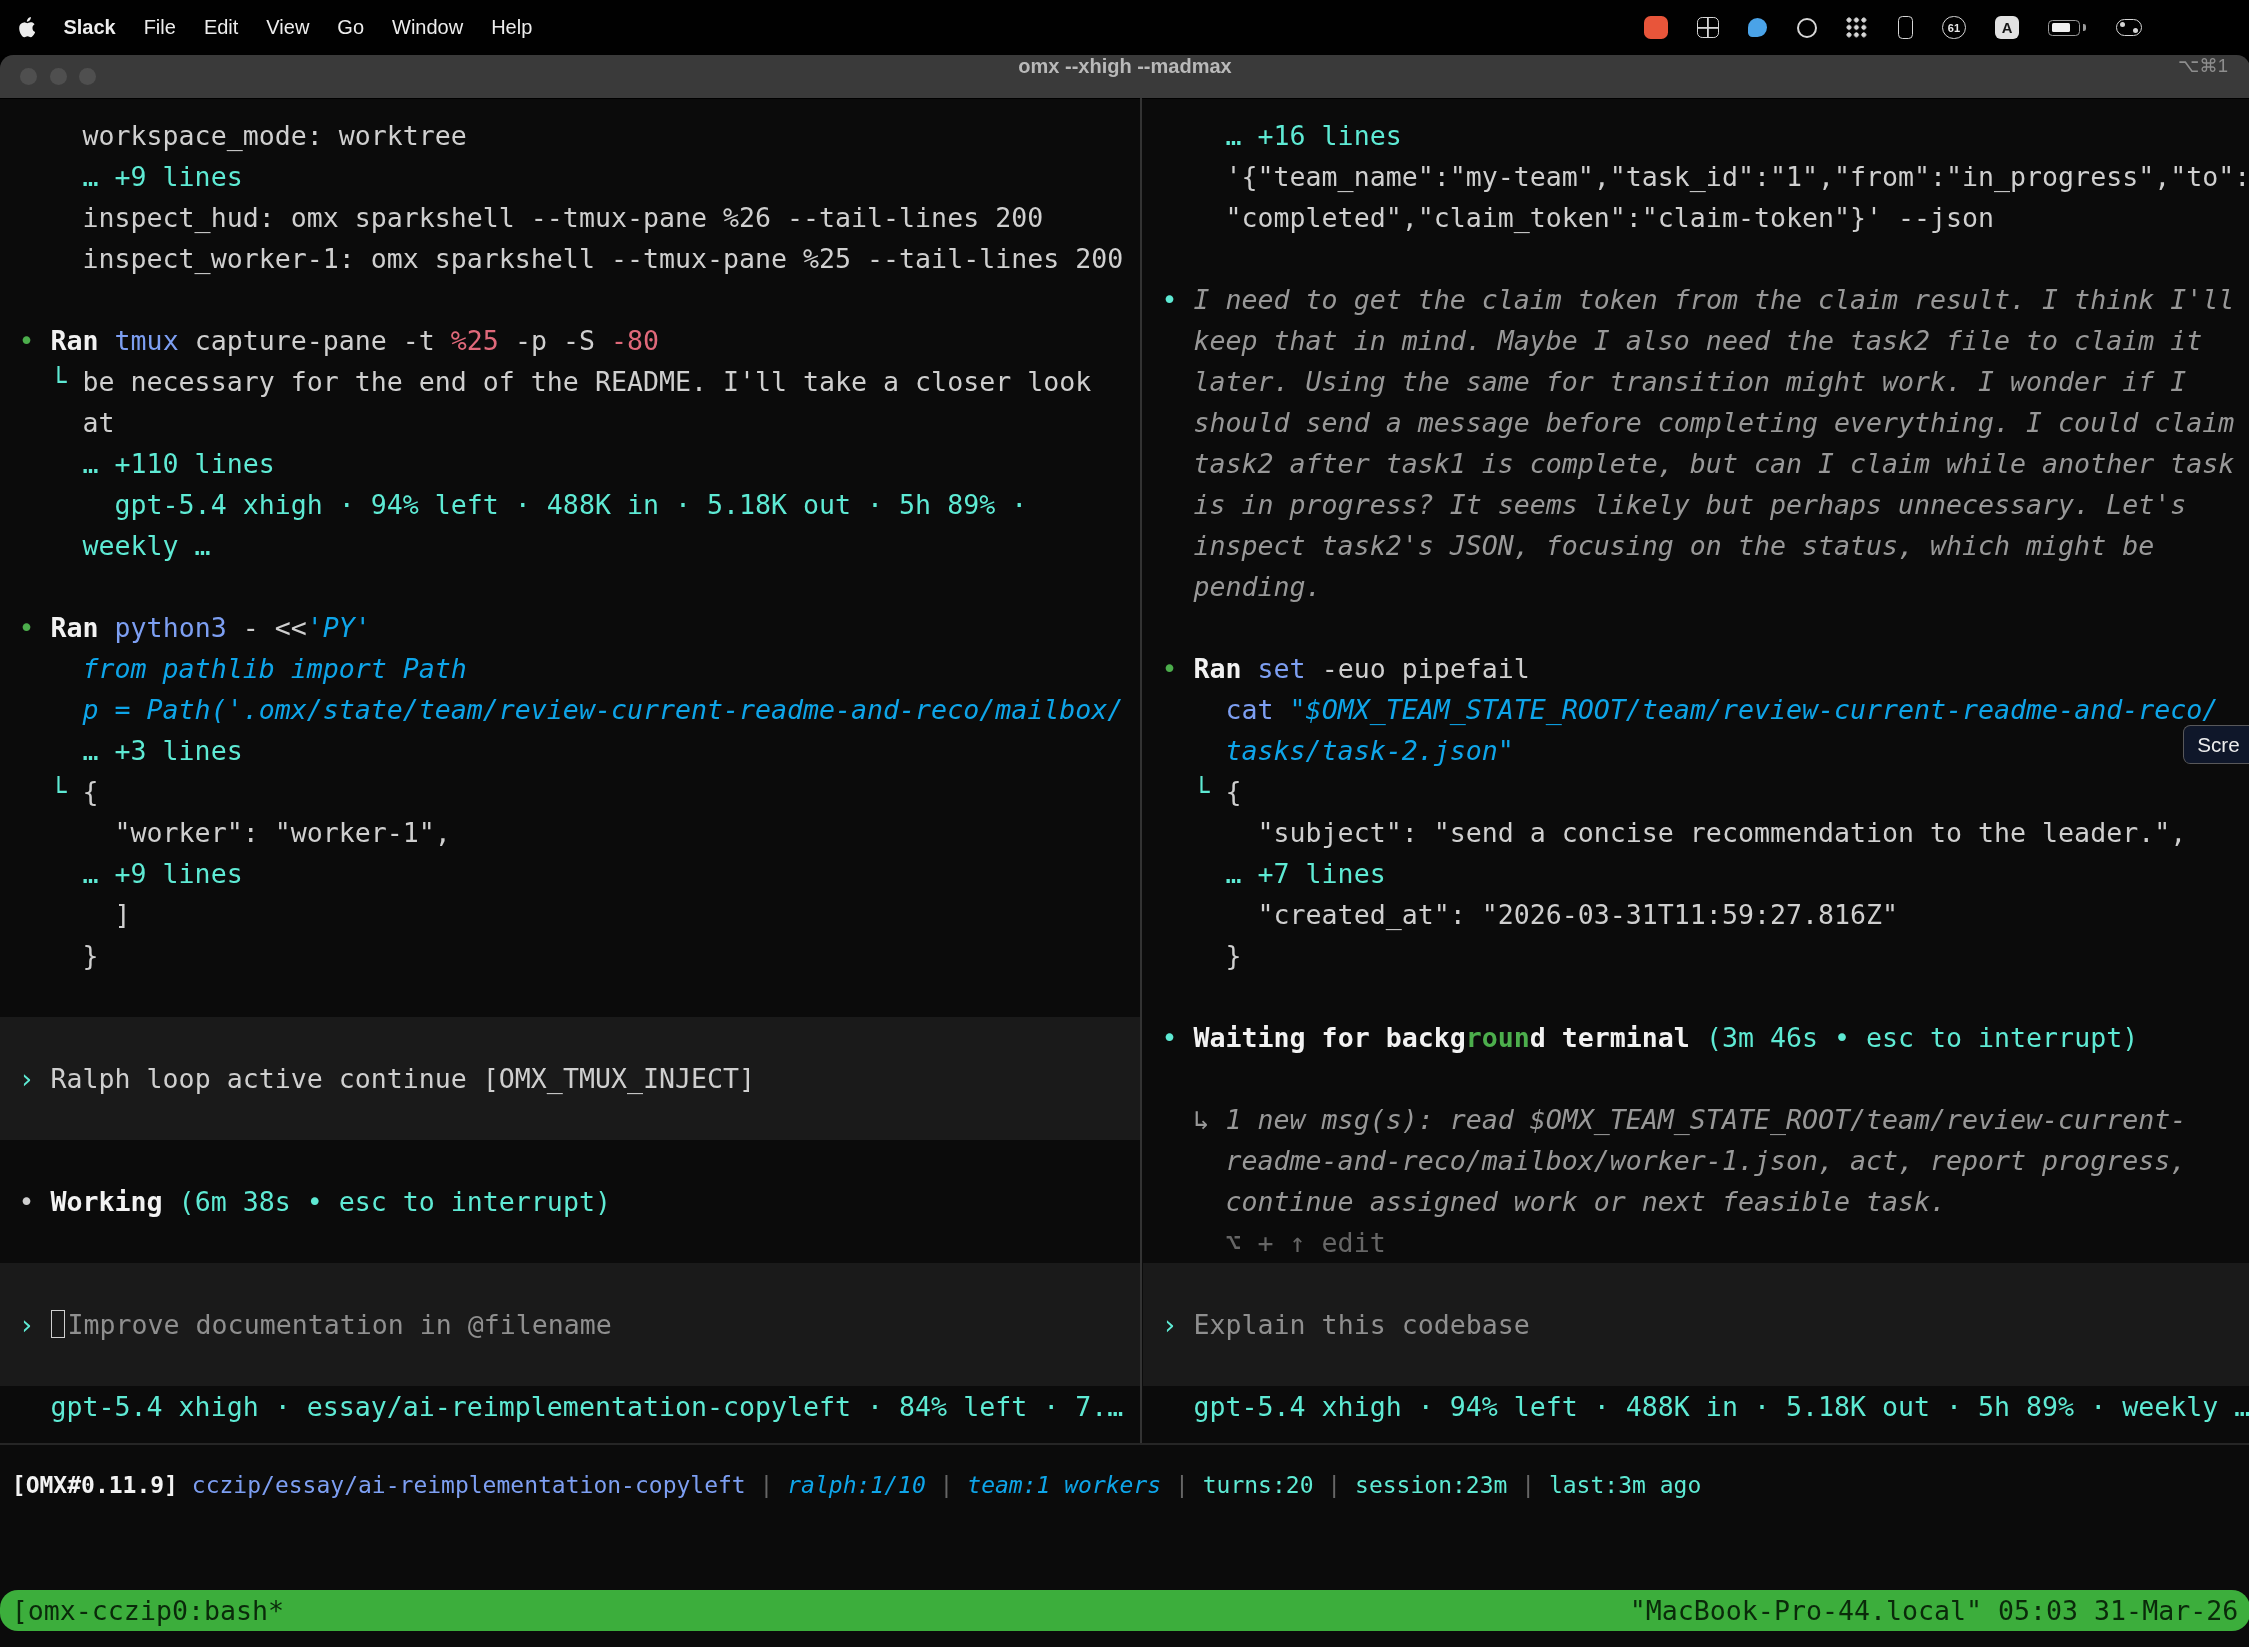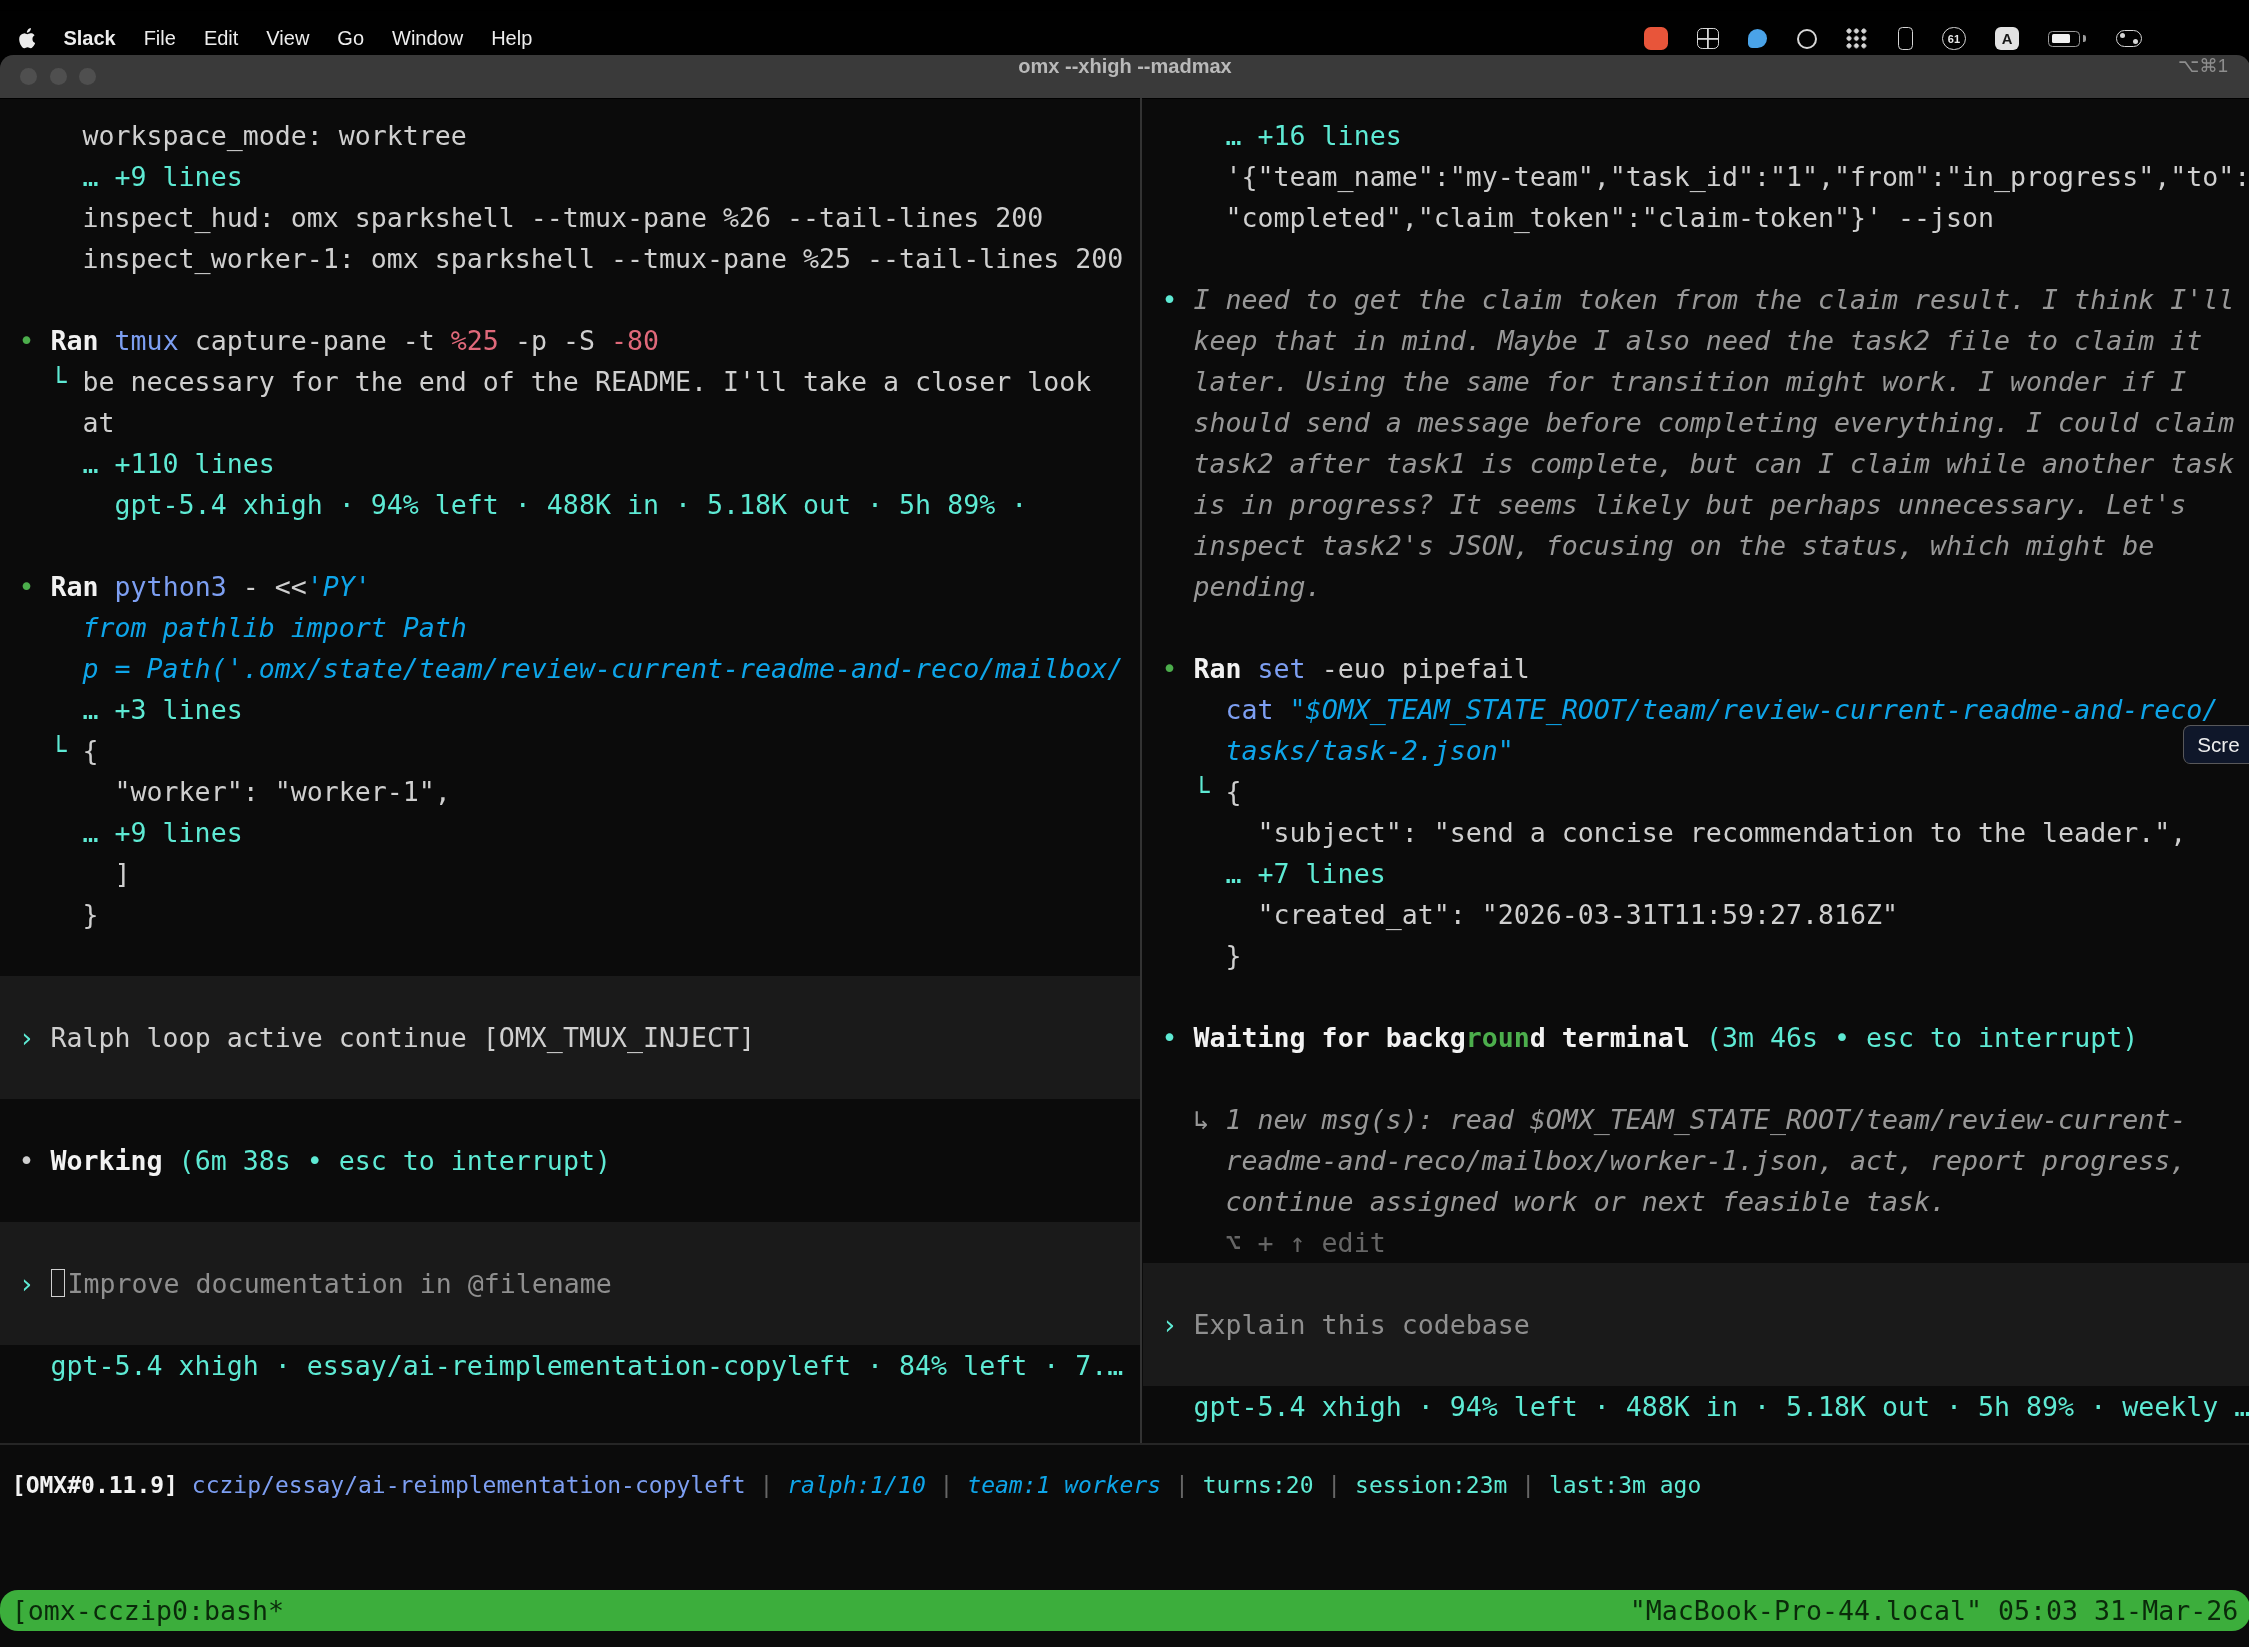--- a/index.html
+++ b/index.html
@@ -1,20 +1,20 @@
 <!DOCTYPE html>
 <html style="font-size:11.8px"><head>
 <meta charset="utf-8">
 <style>
   html,body{margin:0;padding:0;}
   body{width:2250px;height:1648px;position:relative;overflow:hidden;background:#000;
        font-family:"DejaVu Sans Mono",monospace;}
 
   
-  .menubar{position:absolute;top:11px;left:0;width:2160px;height:55px;background:#010101;
+  .menubar{position:absolute;top:0;left:0;width:2160px;height:55px;background:#010101;
            display:flex;justify-content:space-between;align-items:center;padding:0 17.7px;box-sizing:border-box;}
   .menu-left{display:flex;align-items:center;gap:28px;}
   .menu-item{font:400 20px "Liberation Sans",sans-serif;color:#ededed;}
   .menu-item.app-name{font-weight:700;}
   .apple-wrap{display:inline-flex;align-items:center;}
   .menu-right{display:flex;align-items:center;gap:29.5px;}
   .mb-icon{display:inline-flex;align-items:center;justify-content:center;box-sizing:border-box;}
   .icon-screen-recording-indicator{width:23.6px;height:23.6px;border-radius:6.6px;background:#e8553a;}
   .icon-window-grid-icon{width:21.4px;height:21.4px;border:1.8px solid #d6d6d6;border-radius:5.2px;
       background:linear-gradient(#d6d6d6,#d6d6d6) 50% 0/1.8px 100% no-repeat,
@@ -140,20 +140,21 @@
       <div class="tline"><span class="s-def">    workspace_mode: worktree</span></div>
       <div class="tline"><span class="s-dim">    … +9 lines</span></div>
       <div class="tline"><span class="s-def">    inspect_hud: omx sparkshell --tmux-pane %26 --tail-lines 200</span></div>
       <div class="tline"><span class="s-def">    inspect_worker-1: omx sparkshell --tmux-pane %25 --tail-lines 200</span></div>
       <div class="tline"></div>
       <div class="tline"><span class="s-bullet">• </span><span class="s-bold">Ran</span><span class="s-def"> </span><span class="s-blue">tmux</span><span class="s-def"> capture-pane -t </span><span class="s-red">%25</span><span class="s-def"> -p -S </span><span class="s-red">-80</span></div>
       <div class="tline"><span class="s-dim">  └ </span><span class="s-def">be necessary for the end of the README. I'll take a closer look</span></div>
       <div class="tline"><span class="s-def">    at</span></div>
       <div class="tline"><span class="s-dim">    … +110 lines</span></div>
       <div class="tline"><span class="s-dim">      gpt-5.4 xhigh · 94% left · 488K in · 5.18K out · 5h 89% ·</span></div>
+      <div class="tline"><span class="s-dim">    weekly …</span></div>
       <div class="tline"></div>
       <div class="tline"><span class="s-bullet">• </span><span class="s-bold">Ran</span><span class="s-def"> </span><span class="s-blue">python3</span><span class="s-def"> - &lt;&lt;</span><span class="s-green">'PY'</span></div>
       <div class="tline"><span class="s-green">    from pathlib import Path</span></div>
       <div class="tline"><span class="s-green">    p = Path('.omx/state/team/review-current-readme-and-reco/mailbox/</span></div>
       <div class="tline"><span class="s-dim">    … +3 lines</span></div>
       <div class="tline"><span class="s-dim">  └ </span><span class="s-def">{</span></div>
       <div class="tline"><span class="s-def">      "worker": "worker-1",</span></div>
       <div class="tline"><span class="s-dim">    … +9 lines</span></div>
       <div class="tline"><span class="s-def">      ]</span></div>
       <div class="tline"><span class="s-def">    }</span></div>

